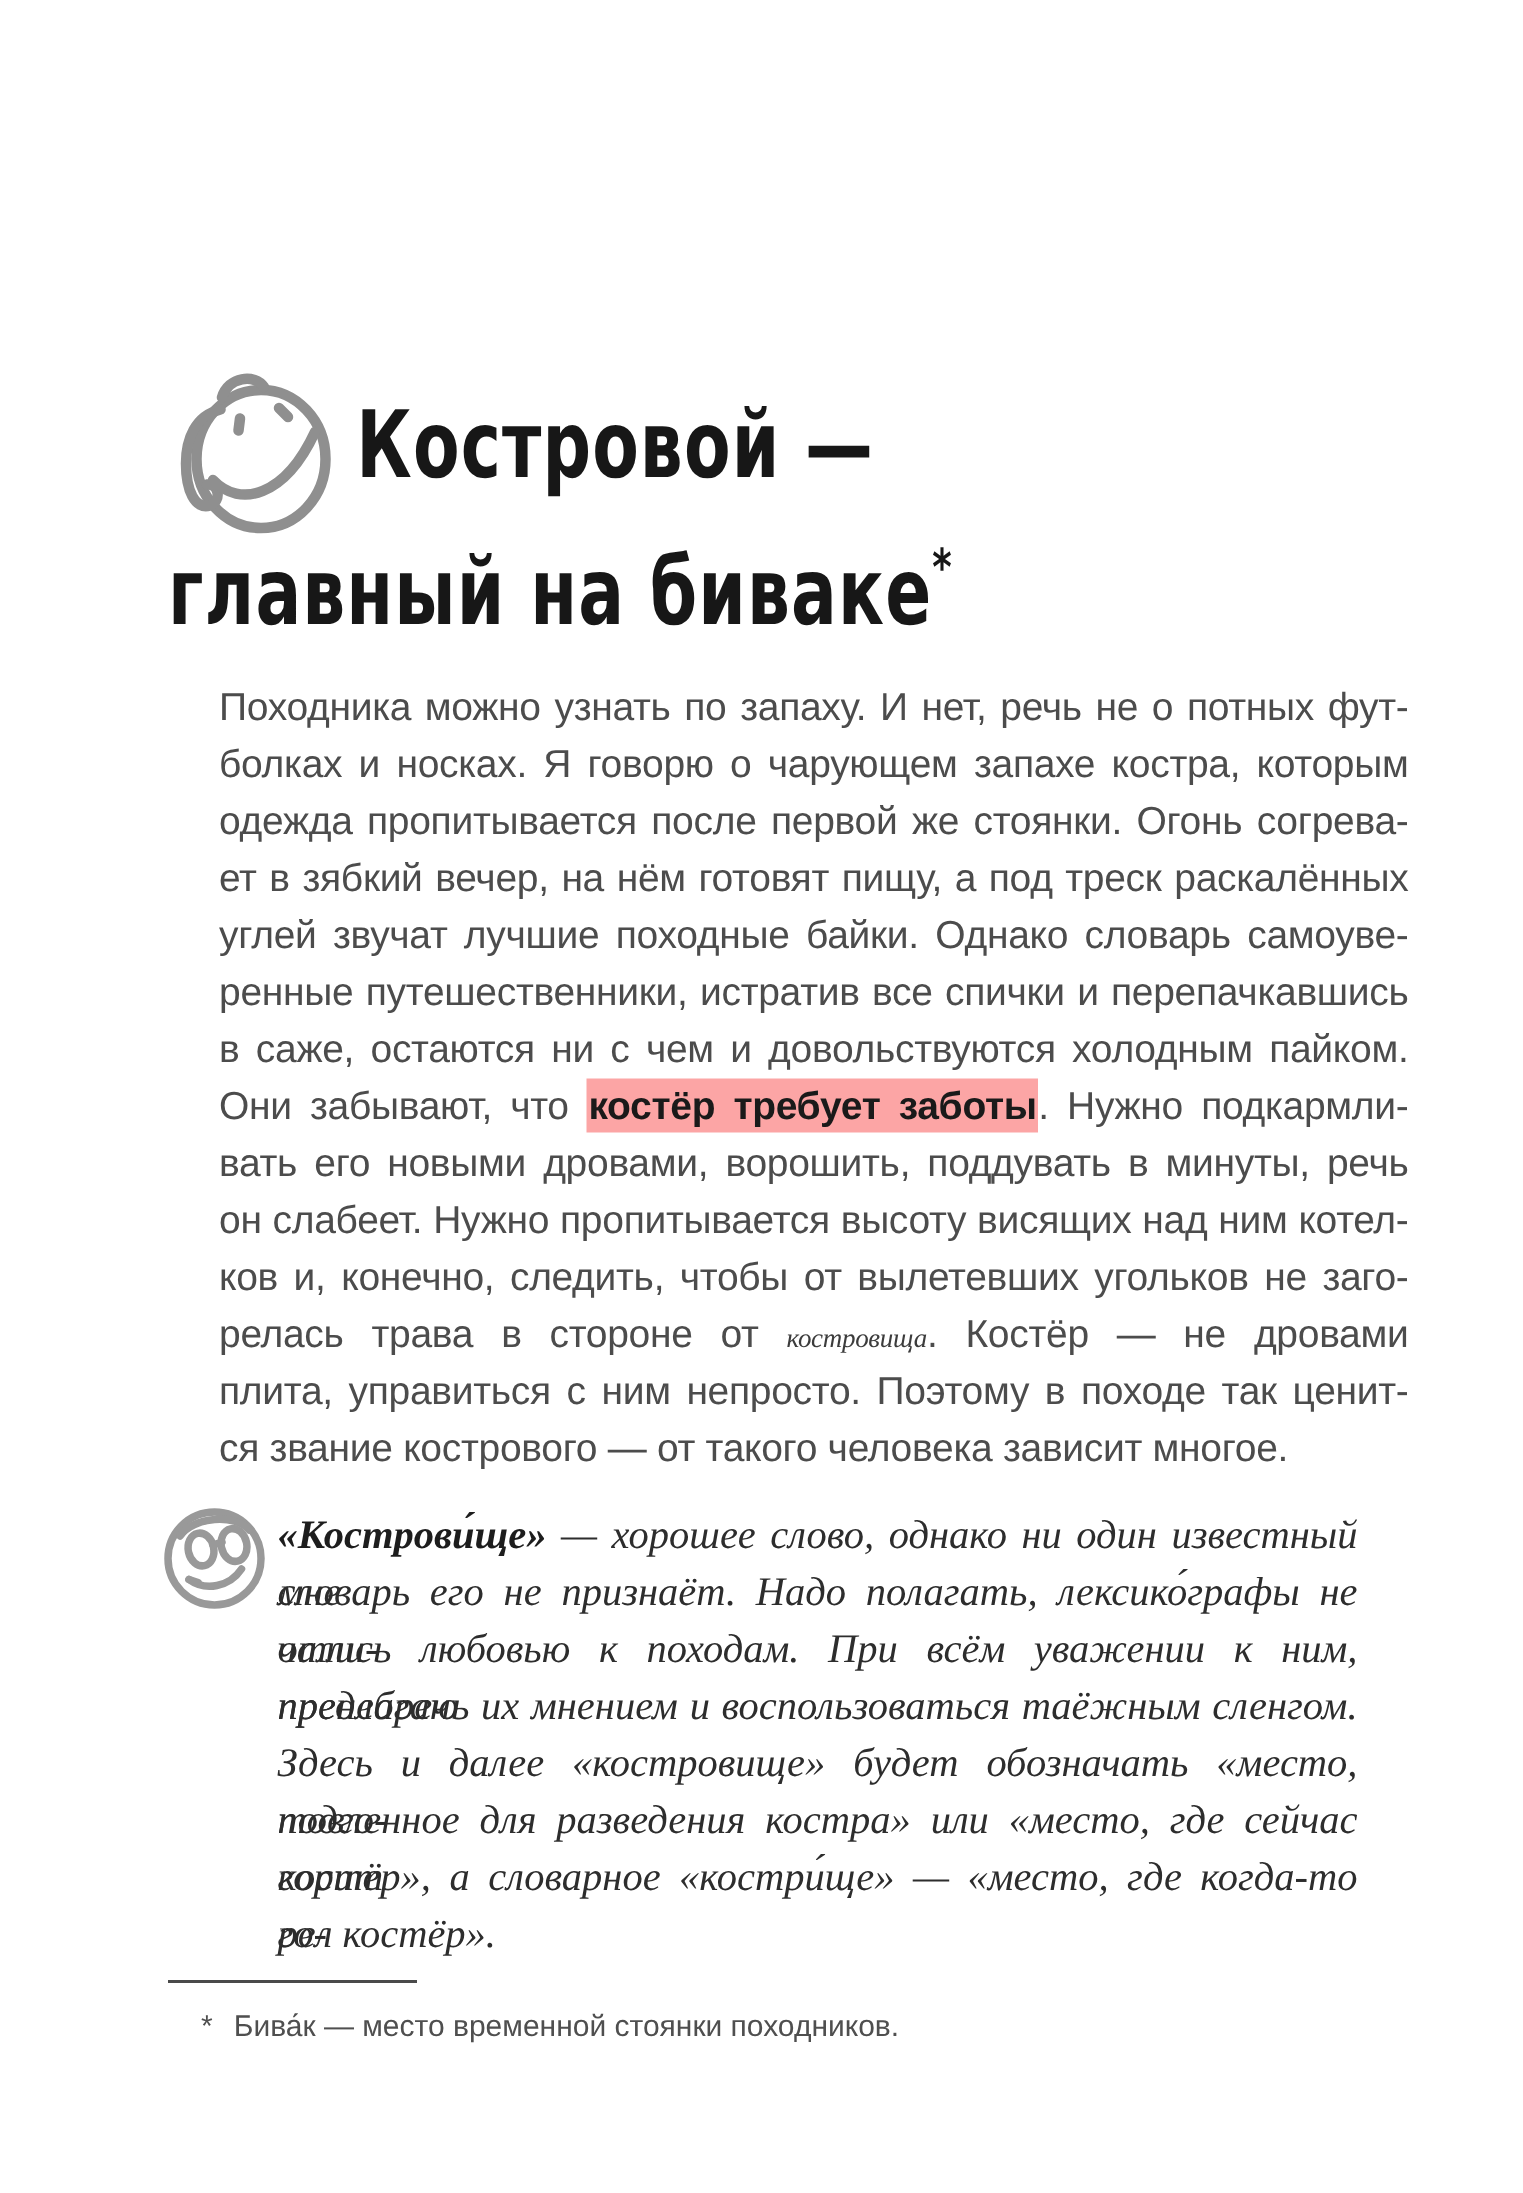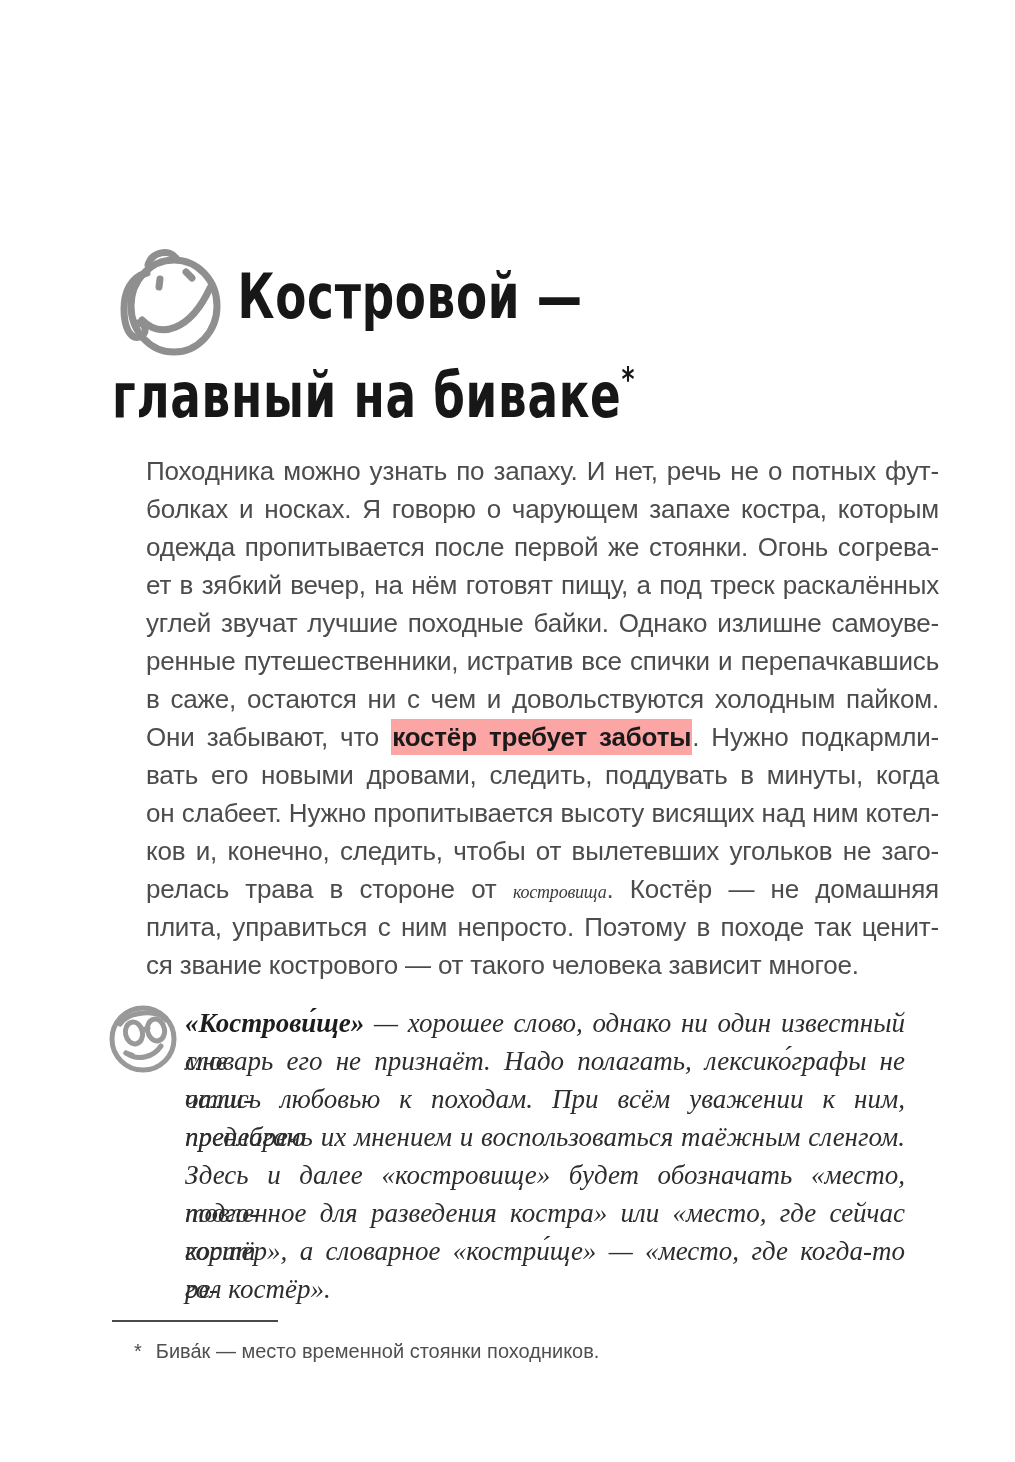--- a/index.html
+++ b/index.html
@@ -107,28 +107,28 @@
 <div class="abs" id="chapter-title">
   <div id="title-line1"><span>Костровой —</span></div>
   <div id="title-line2"><span>главный на биваке</span><span class="title-asterisk">*</span></div>
 </div>
 
 <div class="abs" id="body-text">
     <div class="line"><span class="s-n">Походника можно узнать по запаху. И нет, речь не о потных фут-</span></div>
     <div class="line"><span class="s-n">болках и носках. Я говорю о чарующем запахе костра, которым</span></div>
     <div class="line"><span class="s-n">одежда пропитывается после первой же стоянки. Огонь согрева-</span></div>
     <div class="line"><span class="s-n">ет в зябкий вечер, на нём готовят пищу, а под треск раскалённых</span></div>
-    <div class="line"><span class="s-n">углей звучат лучшие походные байки. Однако излишне самоуве-</span></div>
+    <div class="line"><span class="s-n">углей звучат лучшие походные байки. Однако словарь самоуве-</span></div>
     <div class="line"><span class="s-n">ренные путешественники, истратив все спички и перепачкавшись</span></div>
     <div class="line"><span class="s-n">в саже, остаются ни с чем и довольствуются холодным пайком.</span></div>
     <div class="line"><span class="s-n">Они забывают, что </span><span class="s-hl">костёр требует заботы</span><span class="s-n">. Нужно подкармли-</span></div>
-    <div class="line"><span class="s-n">вать его новыми дровами, следить, поддувать в минуты, когда</span></div>
+    <div class="line"><span class="s-n">вать его новыми дровами, ворошить, поддувать в минуты, речь</span></div>
     <div class="line"><span class="s-n">он слабеет. Нужно пропитывается высоту висящих над ним котел-</span></div>
     <div class="line"><span class="s-n">ков и, конечно, следить, чтобы от вылетевших угольков не заго-</span></div>
-    <div class="line"><span class="s-n">релась трава в стороне от </span><span class="s-it">костровища</span><span class="s-n">. Костёр — не домашняя</span></div>
+    <div class="line"><span class="s-n">релась трава в стороне от </span><span class="s-it">костровища</span><span class="s-n">. Костёр — не дровами</span></div>
     <div class="line"><span class="s-n">плита, управиться с ним непросто. Поэтому в походе так ценит-</span></div>
     <div class="line para-end"><span class="s-n">ся звание кострового — от такого человека зависит многое.</span></div>
   </div>
 
 <div class="abs" id="note-icon">
   <svg width="76" height="76" viewBox="0 0 76 76" fill="none">
     <g stroke="#999999" stroke-width="5" stroke-linecap="round" fill="none">
       <circle cx="38" cy="40" r="31"></circle>
       <path d="M 15,25 C 24,12 52,10 61,21"></path>
       <ellipse cx="29" cy="34" rx="8.5" ry="11" transform="rotate(-12 29 34)"></ellipse>

